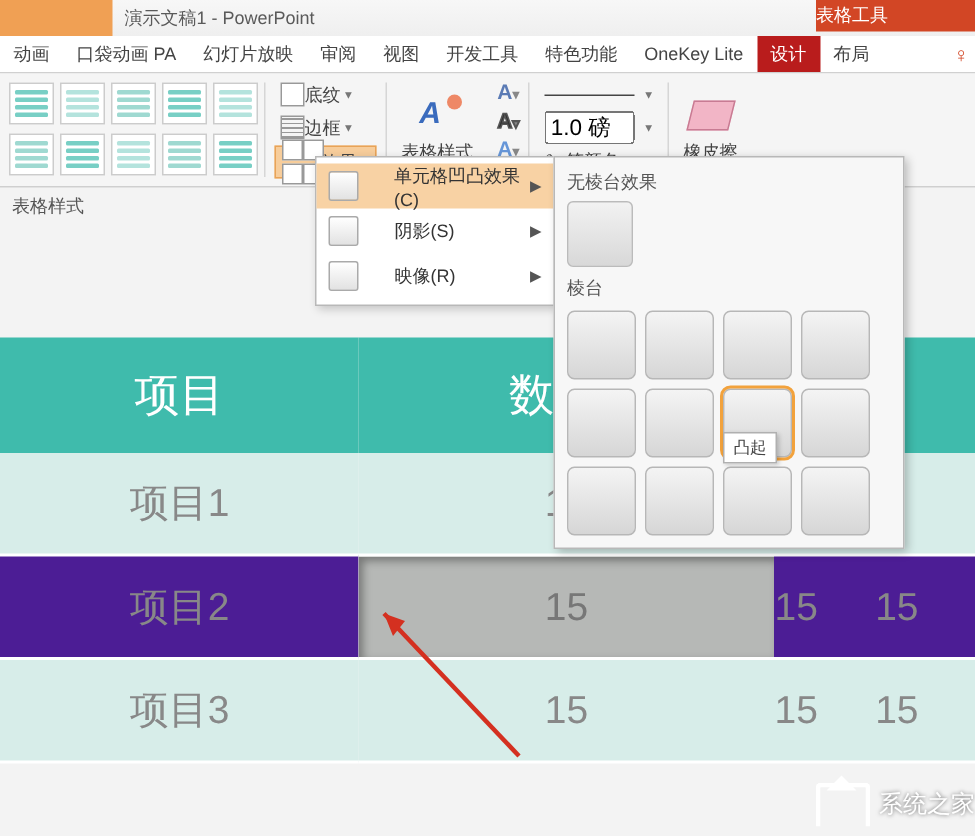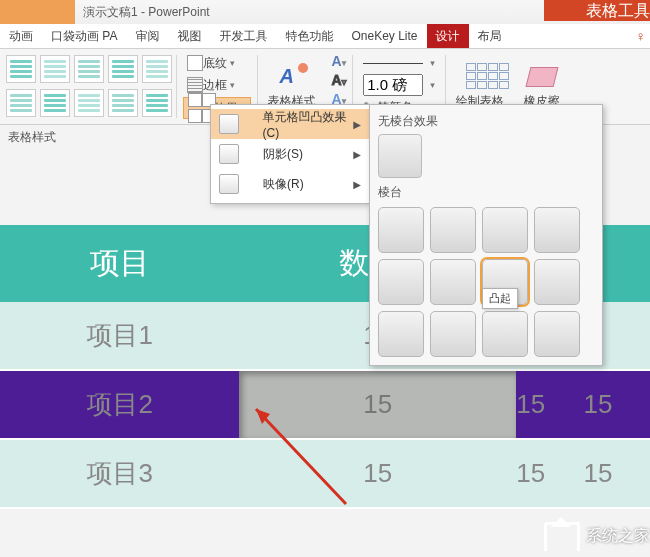--- a/index.html
+++ b/index.html
@@ -1,19 +1,19 @@
 <!DOCTYPE html>
 <html><head>
 <meta charset="utf-8">
 <style>
 html,body{margin:0;padding:0;font-family:"Microsoft YaHei",sans-serif;font-size:12px;background:#f3f3f3;overflow:hidden;width:650px;height:557px}
 .titlebar{height:24px;background:linear-gradient(#f7f7f7,#efefef);display:flex;align-items:center;position:relative}
 .titlebar .strip{width:75px;height:24px;background:#f0a054;margin-right:8px}
 .titlebar .title{color:#5a5a5a;font-size:12px}
-.tools-tag{position:absolute;right:0;top:0;width:106px;height:21px;background:#d24625;color:#fff;text-align:right;line-height:21px;font-size:16px}
+.tools-tag{position:absolute;right:0;top:0;width:106px;height:21px;background:#d24625;color:#fff;text-align:left;line-height:21px;font-size:12px}
 .tabs{height:24px;background:#fff;display:flex;border-bottom:1px solid #d0d0d0;position:relative}
 .tab{padding:0 9px;line-height:24px;color:#444;font-size:12px;cursor:pointer}
 .tab.active{background:#b91c1c;color:#fff}
 .tabs .bulb{position:absolute;right:4px;top:4px;color:#d24625;font-size:14px}
 .ribbon{height:75px;background:#f5f5f5;border-bottom:1px solid #cfcfcf;display:flex;position:relative}
 .gallery{display:flex;gap:4px;padding:6px 4px 2px 6px}
 .gthumb{width:30px;height:28px;background:#fff;border:1px solid #ccc;display:flex;flex-direction:column;justify-content:space-around;padding:3px;box-sizing:border-box}
 .gthumb .r{height:3px;background:#78cfc5;border-radius:1px}
 .gthumb.alt .r{background:#b4e3dd}
 .gthumb.set2 .r{background:#9fd9d1}
@@ -63,20 +63,21 @@
 
 <div class="titlebar">
   <div class="strip"></div>
   <div class="title">演示文稿1 - PowerPoint</div>
   <div class="tools-tag">表格工具</div>
 </div>
 
 <div class="tabs">
   <div class="tab">动画</div>
   <div class="tab">口袋动画 PA</div>
+  <div class="tab">幻灯片放映</div>
   <div class="tab">审阅</div>
   <div class="tab">视图</div>
   <div class="tab">开发工具</div>
   <div class="tab">特色功能</div>
   <div class="tab">OneKey Lite</div>
   <div class="tab active">设计</div>
   <div class="tab">布局</div>
   <span class="bulb">♀</span>
 </div>
 
@@ -193,37 +194,20 @@
         <input value="1.0 磅" style="">
         <span class="dd">▾</span>
       </div>
     <div class="pen-row">
         <span style="font-size:12px">✎</span>
         <span>笔颜色</span>
         <span class="dd">▾</span>
       </div>
   </div>
   <div class="sep"></div>
-  <div class="bigbtn">
-    <div class="ic mini-grid">
-        <span></span>
-        <span></span>
-        <span></span>
-        <span></span>
-        <span></span>
-        <span></span>
-        <span></span>
-        <span></span>
-        <span></span>
-        <span></span>
-        <span></span>
-        <span></span>
-      </div>
-    <span>绘制表格</span>
-  </div>
   <div class="bigbtn">
     <div class="ic" style="display:flex;align-items:center;justify-content:center">
         <div class="eraser"></div>
       </div>
     <span>橡皮擦</span>
   </div>
 </div>
 
 <div class="below-ribbon">表格样式</div>
 

